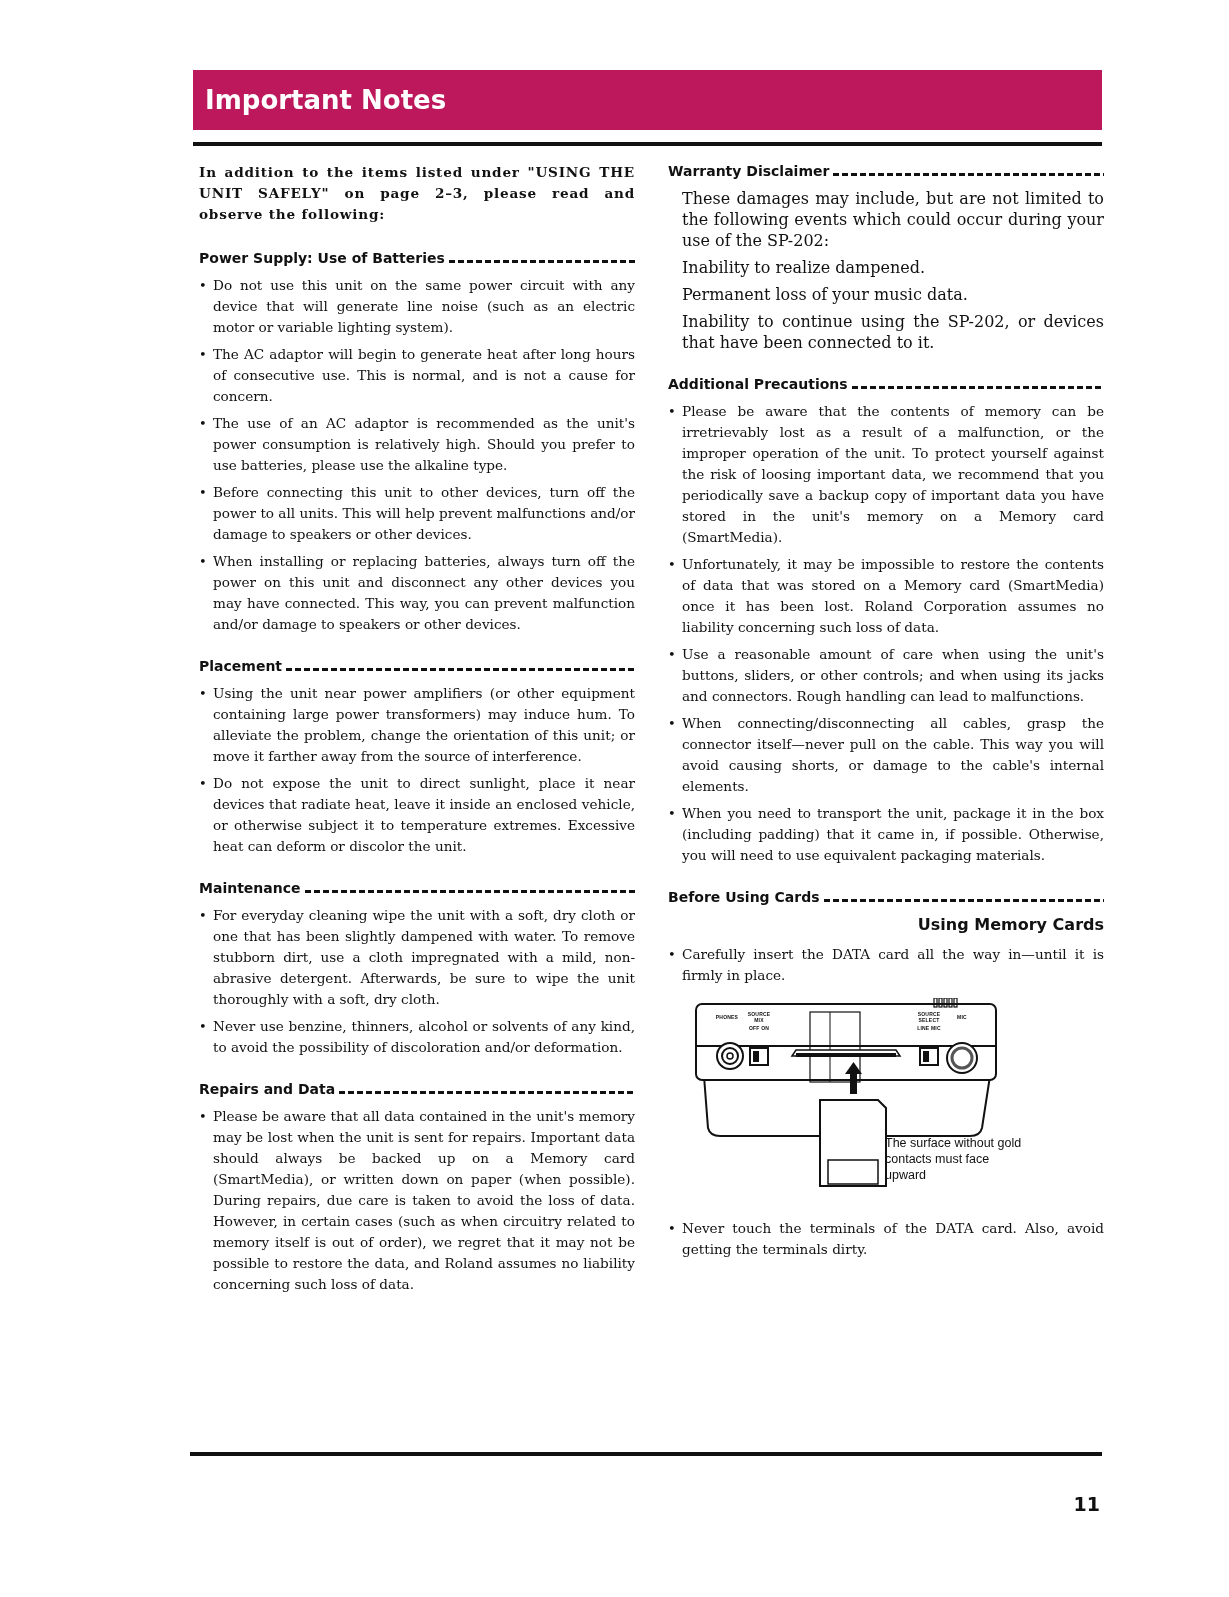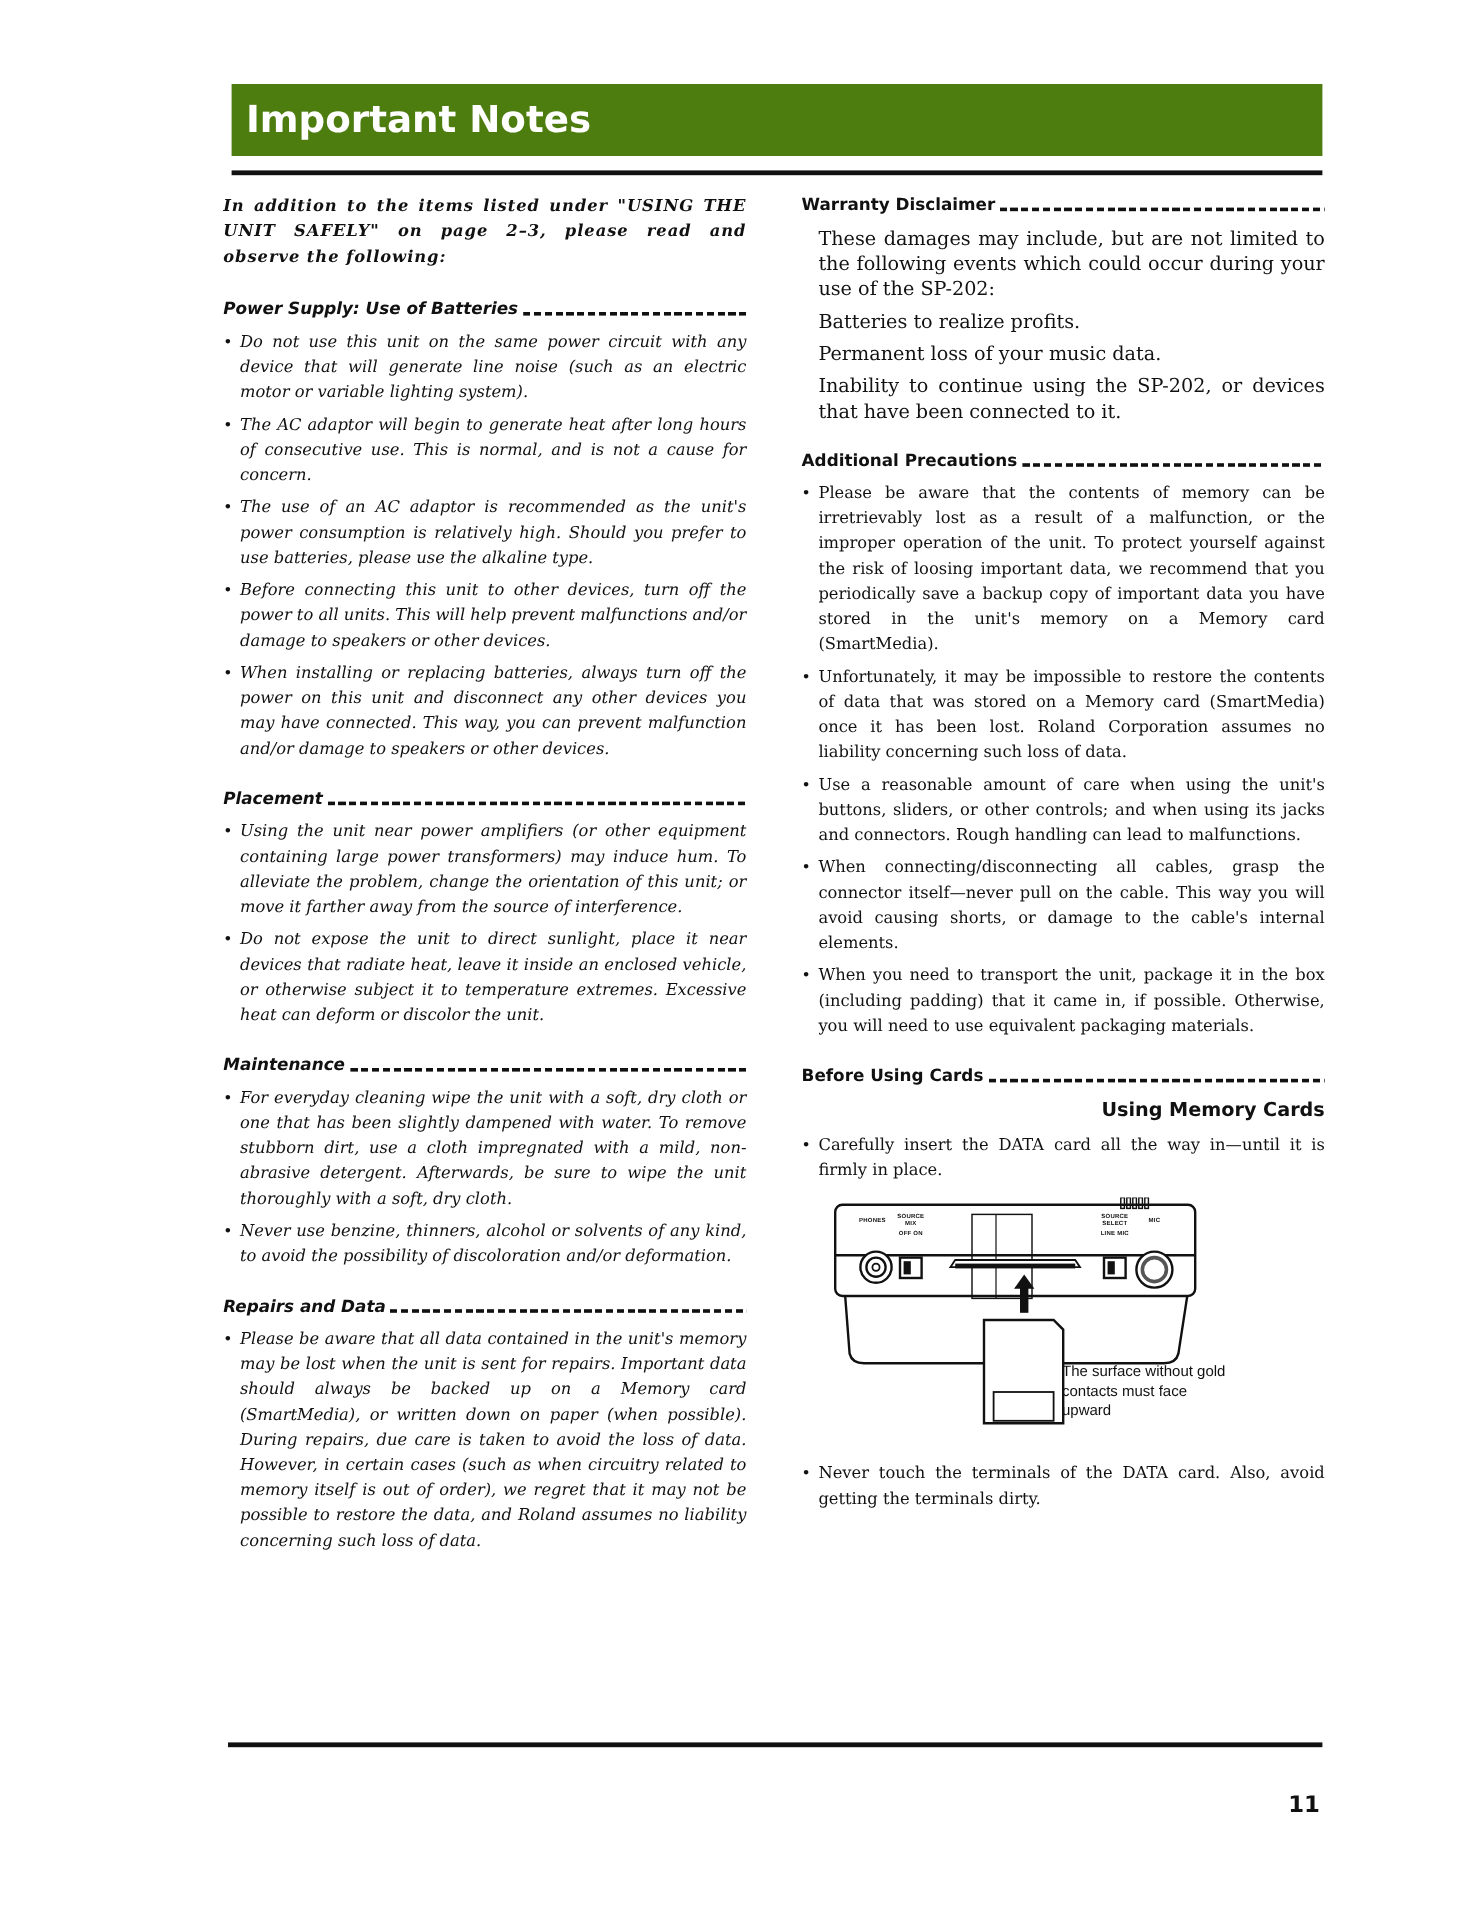--- a/index.html
+++ b/index.html
@@ -1,33 +1,33 @@
 <!DOCTYPE html>
 <html><head>
 <meta charset="utf-8">
 <style>
   html, body { margin: 0; padding: 0; background: #ffffff; }
   body { width: 1229px; height: 1597px; position: relative; overflow: hidden; color: #111; }
   .page { position: absolute; left: 0; top: 0; width: 1229px; height: 1597px; }
 
   .title-bar {
     position: absolute; left: 193px; top: 70px; width: 909px; height: 60px;
-    background: #4d7c0f; color: #fff;
-    font-family: "DejaVu Sans", sans-serif; font-weight: bold; font-size: 31px;
+    background: #be185d; color: #fff;
+    font-family: "DejaVu Sans", sans-serif; font-weight: bold; font-size: 26px;
     line-height: 60px; padding-left: 12px; box-sizing: border-box; letter-spacing: 0px;
   }
   .rule-top { position: absolute; left: 193px; top: 142px; width: 909px; height: 4px; background: #111; }
   .rule-bottom { position: absolute; left: 190px; top: 1452px; width: 912px; height: 4px; background: #111; }
   .page-num {
     position: absolute; left: 1060px; top: 1493px; width: 40px; text-align: right;
     font-family: "DejaVu Sans", sans-serif; font-weight: bold; font-size: 19px;
   }
 
   .col { position: absolute; top: 158px; width: 436px; }
-  .col-left { left: 186px; font-style: italic; }
+  .col-left { left: 199px; }
   .col-right { left: 668px; }
 
   .intro {
     font-family: "DejaVu Serif", serif; font-weight: bold; font-size: 13.6px;
     line-height: 21px; letter-spacing: 0.8px; margin: 4px 0 20px 0; text-align: justify;
   }
   .section { margin-bottom: 18px; }
   .sec-heading {
     display: flex; align-items: flex-end;
     font-family: "DejaVu Sans", sans-serif; font-weight: bold; font-size: 14px;
@@ -125,21 +125,21 @@
   </div>
 
   <div class="col col-right">
 
     <div class="section">
       <div class="sec-heading">
         <span>Warranty Disclaimer</span>
         <span class="dashes"></span>
       </div>
       <div class="para">These damages may include, but are not limited to the following events which could occur during your use of the SP-202:</div>
-      <div class="para">Batteries to realize profits.</div>
+      <div class="para">Inability to realize dampened.</div>
       <div class="para">Permanent loss of your music data.</div>
       <div class="para">Inability to continue using the SP-202, or devices that have been connected to it.</div>
     </div>
 
     <div class="section">
       <div class="sec-heading">
         <span>Additional Precautions</span>
         <span class="dashes"></span>
       </div>
       <ul class="bullets">

